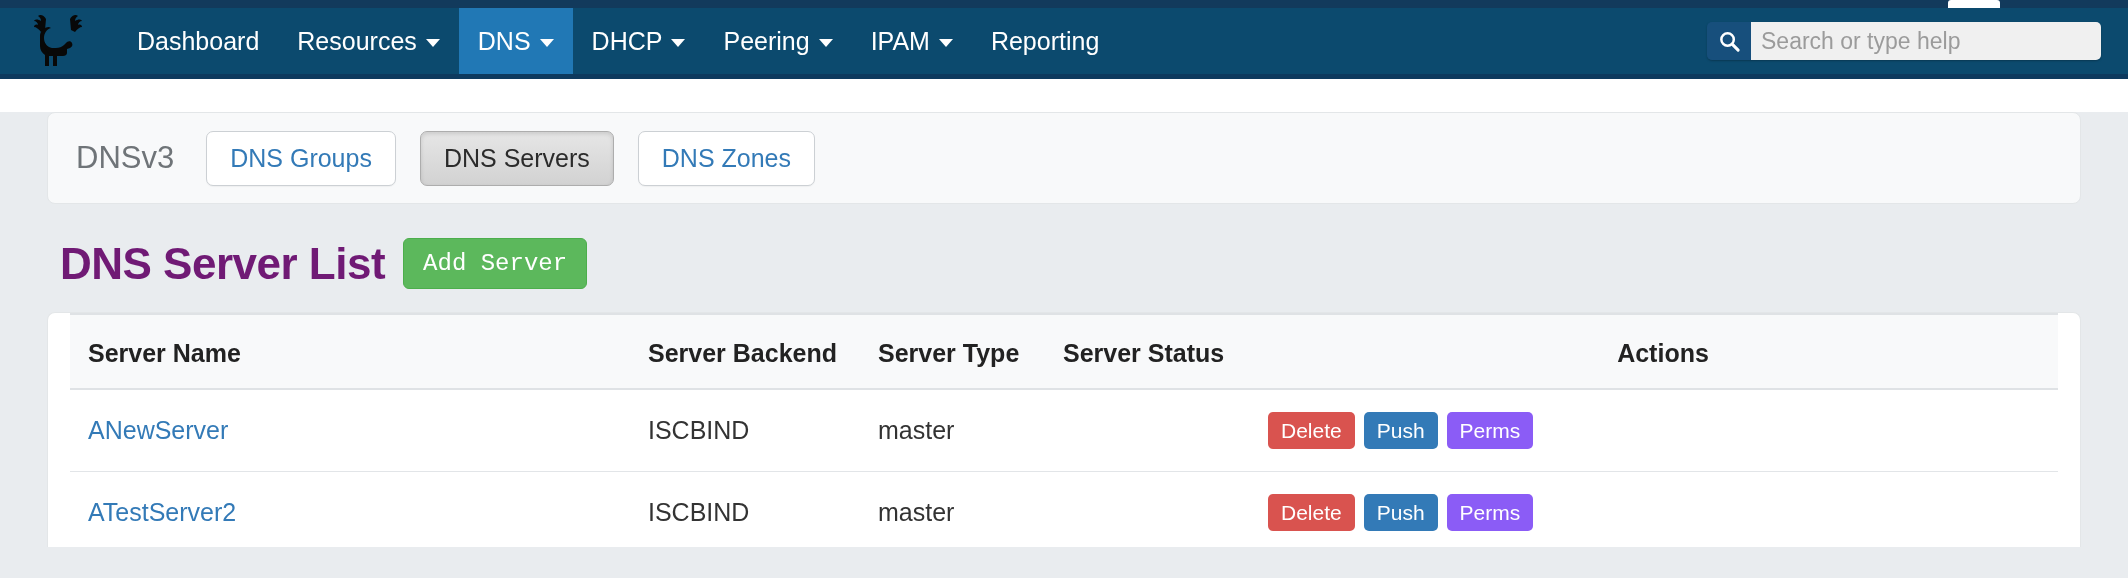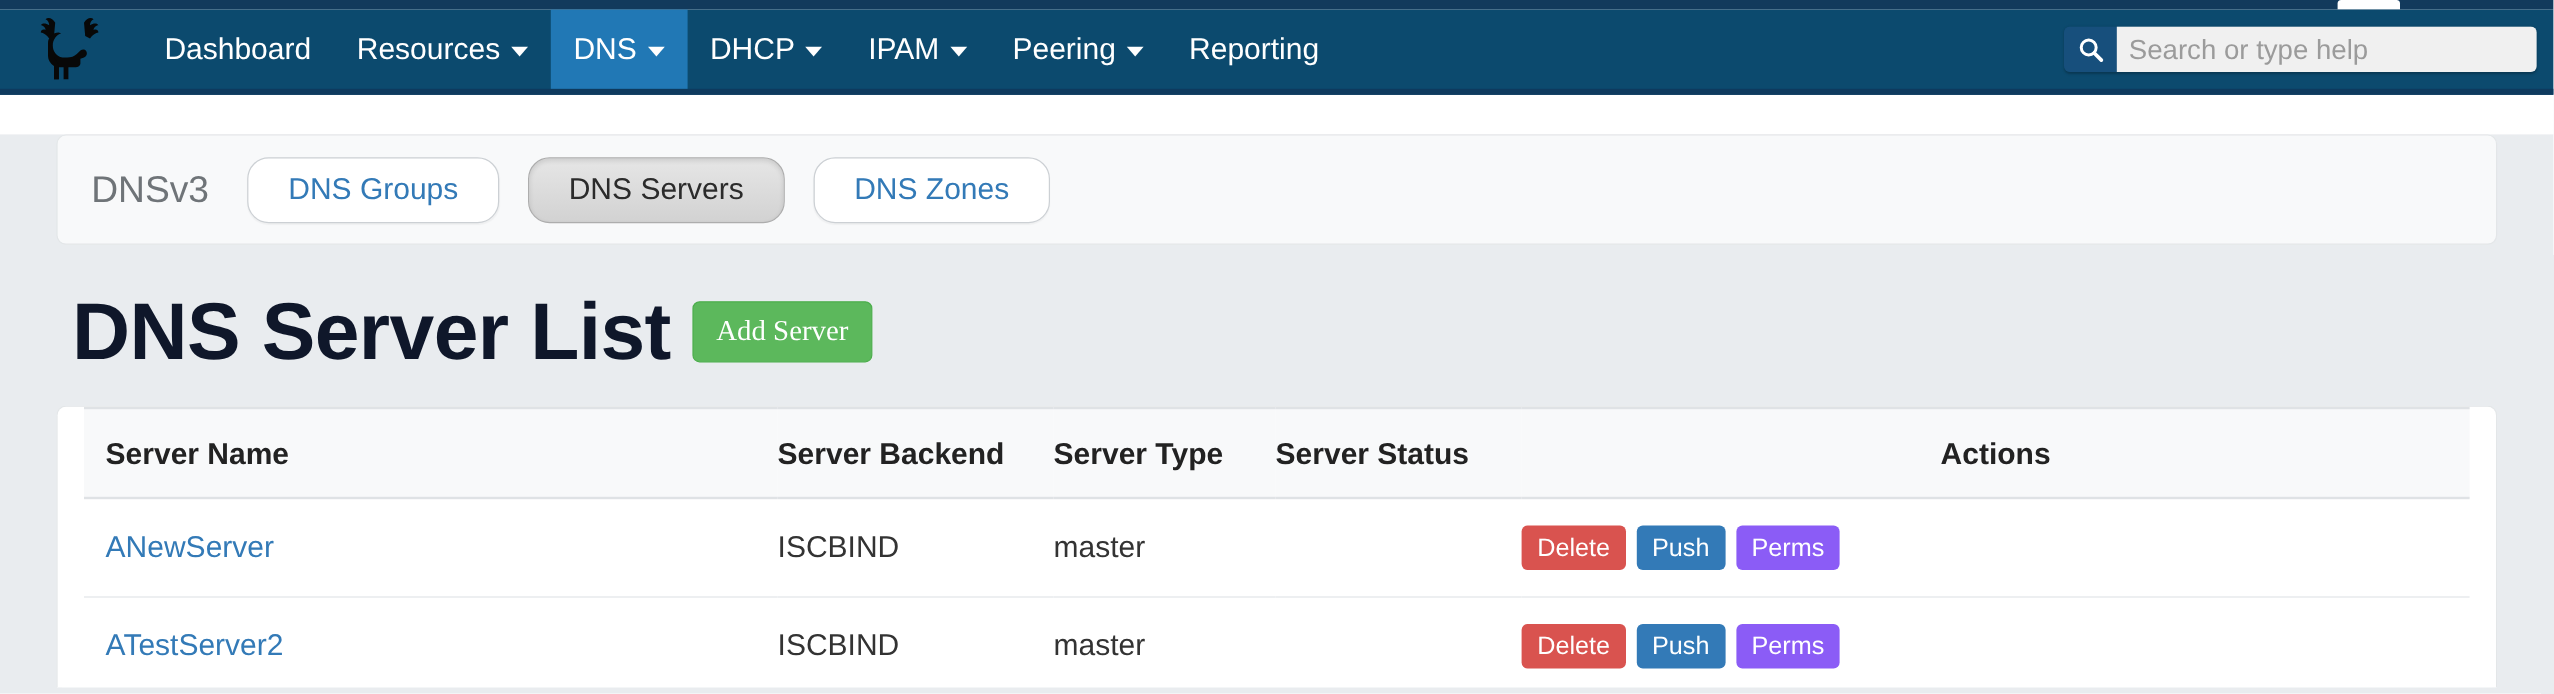--- a/index.html
+++ b/index.html
@@ -74,21 +74,21 @@
     border-left: 7px solid transparent;
     border-right: 7px solid transparent;
     border-top: 8px solid #ffffff;
     display: inline-block;
     margin-top: 4px;
   }
 
   
   .search-wrap {
     position: absolute;
-    right: 14px;
+    right: 27px;
     top: 50%;
     transform: translateY(-50%);
     display: flex;
     align-items: stretch;
     height: 38px;
     border-radius: 5px;
     overflow: hidden;
     box-shadow: 0 1px 2px rgba(0,0,0,.25);
   }
   .search-btn {
@@ -133,59 +133,59 @@
     gap: 24px;
   }
   .module-title {
     font-size: 31px;
     color: #6f7478;
     margin-right: 8px;
   }
   .tab-btn {
     background: #ffffff;
     border: 1px solid #ccd0d4;
-    border-radius: 18px;
+    border-radius: 7px;
     color: #337ab7;
     font-size: 25px;
-    padding: 12px 33px;
+    padding: 12px 23px;
     cursor: pointer;
     font-family: "Liberation Sans", sans-serif;
     white-space: nowrap;
     box-shadow: 0 1px 1px rgba(0,0,0,.04);
   }
   .tab-btn.active {
     background: linear-gradient(#e6e6e6, #d2d2d2);
     border-color: #adadad;
     color: #2b2b2b;
     box-shadow: inset 0 2px 4px rgba(0,0,0,.12);
   }
 
   
   .page-head {
     margin: 34px 0 0 60px;
     display: flex;
     align-items: center;
     gap: 18px;
   }
   .page-title {
-    font-size: 67px;
+    font-size: 44px;
     font-weight: bold;
-    color: #0f172a;
+    color: #701a75;
     letter-spacing: -0.5px;
     margin: 0;
   }
   .btn-add {
     background: #5cb85c;
     border: 1px solid #4cae4c;
     border-radius: 6px;
     color: #ffffff;
     font-size: 24px;
     padding: 11px 19px;
     cursor: pointer;
-    font-family: Liberation Serif, serif;
+    font-family: Liberation Mono, monospace;
     white-space: nowrap;
   }
 
   
   .table-card {
     margin: 23px 47px 0 47px;
     background: #ffffff;
     border: 1px solid #e3e6e8;
     border-radius: 8px 8px 0 0;
     border-bottom: none;
@@ -280,25 +280,25 @@
     </a>
     <a class="nav-item active">
       <span>DNS</span>
       <span class="caret"></span>
     </a>
     <a class="nav-item">
       <span>DHCP</span>
       <span class="caret"></span>
     </a>
     <a class="nav-item">
+      <span>Peering</span>
+      <span class="caret"></span>
+    </a>
+    <a class="nav-item">
       <span>IPAM</span>
-      <span class="caret"></span>
-    </a>
-    <a class="nav-item">
-      <span>Peering</span>
       <span class="caret"></span>
     </a>
     <a class="nav-item">
       <span>Reporting</span>
     </a>
   </div>
 
   <div class="search-wrap">
     <div class="search-btn">
       <svg width="23" height="23" viewBox="0 0 24 24" aria-hidden="true">

